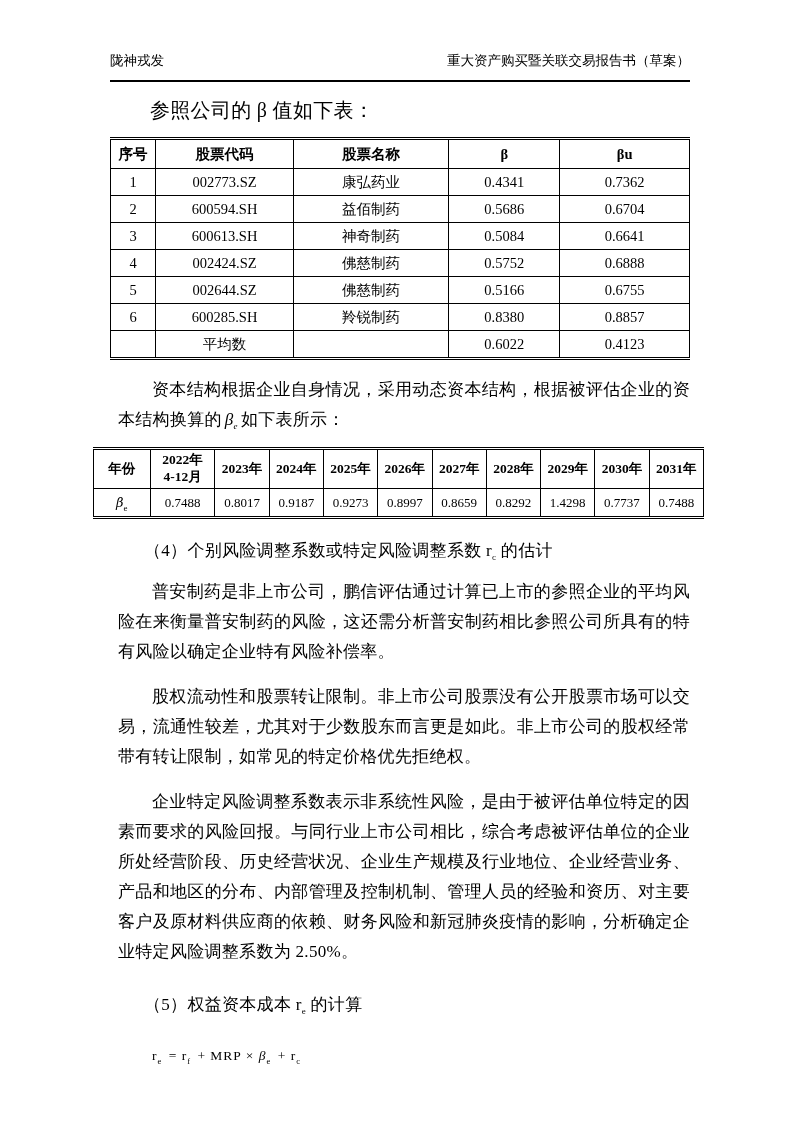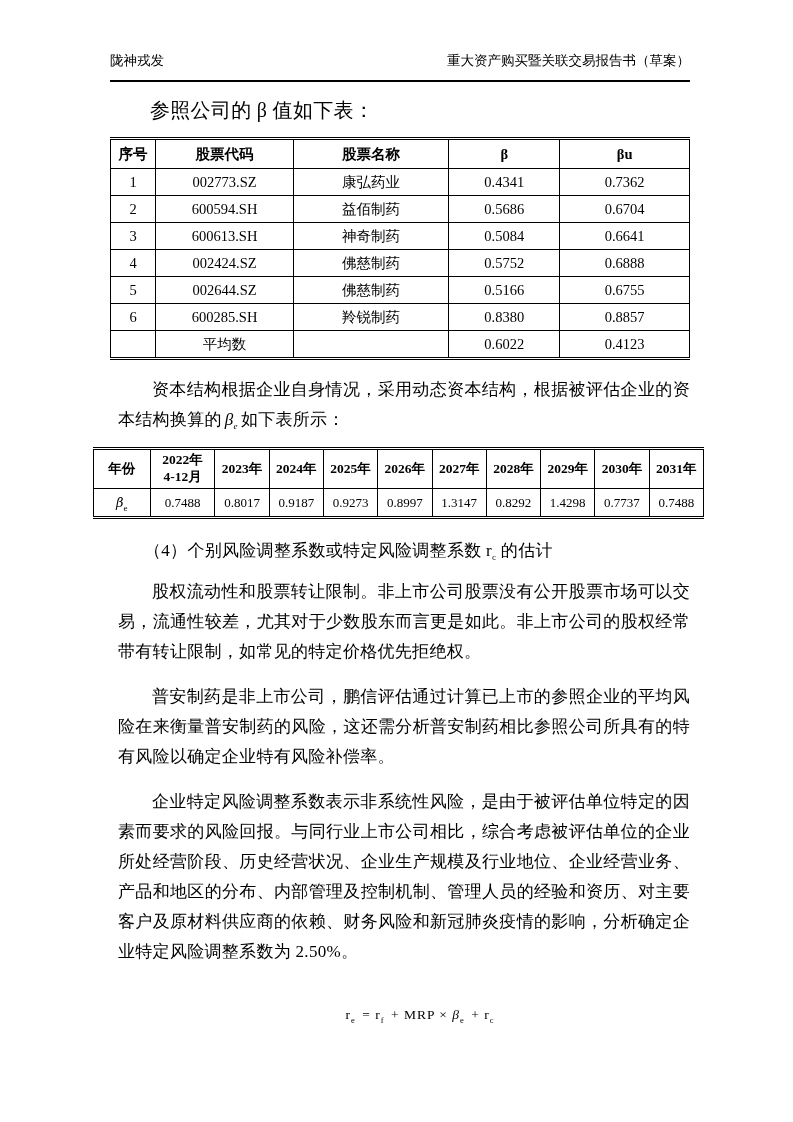--- a/index.html
+++ b/index.html
@@ -89,25 +89,24 @@
     margin: 15px 0 0 8px;
     text-align: justify;
     text-indent: 2em;
     letter-spacing: 0.3px;
   }
   .inline-sym { padding: 0 3px; }
   .mt-large { margin-top: 26px; }
 
   
   .formula {
-    margin-top: 40px;
+    margin-top: 32px;
     padding-left: 42px;
     font-size: 13.5px;
     letter-spacing: 1px;
-    text-align: center;
   }
   .formula sub { font-size: 8.5px; padding-right: 2px; }
 
   
   .page-number {
     position: absolute;
     left: 0; right: 0;
     bottom: 64px;
     text-align: center;
     font-size: 13px;
@@ -228,34 +227,35 @@
         </tr>
       </thead>
     <tbody>
         <tr>
           <td><i>β</i><sub>e</sub></td>
           <td>0.7488</td>
           <td>0.8017</td>
           <td>0.9187</td>
           <td>0.9273</td>
           <td>0.8997</td>
-          <td>1.3147</td>
+          <td>0.8659</td>
           <td>0.8292</td>
           <td>1.4298</td>
           <td>0.7737</td>
           <td>0.7488</td>
         </tr>
       </tbody>
   </table>
 
   <p class="section-heading"><span>（4）个别风险调整系数或特定风险调整系数 r</span><sub>c</sub><span> 的估计</span></p>
 
+  <p class="body-para">普安制药是非上市公司，鹏信评估通过计算已上市的参照企业的平均风险在来衡量普安制药的风险，这还需分析普安制药相比参照公司所具有的特有风险以确定企业特有风险补偿率。</p>
+
   <p class="body-para">股权流动性和股票转让限制。非上市公司股票没有公开股票市场可以交易，流通性较差，尤其对于少数股东而言更是如此。非上市公司的股权经常带有转让限制，如常见的特定价格优先拒绝权。</p>
 
-  <p class="body-para">普安制药是非上市公司，鹏信评估通过计算已上市的参照企业的平均风险在来衡量普安制药的风险，这还需分析普安制药相比参照公司所具有的特有风险以确定企业特有风险补偿率。</p>
-
   <p class="body-para">企业特定风险调整系数表示非系统性风险，是由于被评估单位特定的因素而要求的风险回报。与同行业上市公司相比，综合考虑被评估单位的企业所处经营阶段、历史经营状况、企业生产规模及行业地位、企业经营业务、产品和地区的分布、内部管理及控制机制、管理人员的经验和资历、对主要客户及原材料供应商的依赖、财务风险和新冠肺炎疫情的影响，分析确定企业特定风险调整系数为 2.50%。</p>
 
+  <p class="section-heading mt-large"><span>（5）权益资本成本 r</span><sub>e</sub><span> 的计算</span></p>
 
   <p class="formula"><span>r</span><sub>e</sub><span> = </span><span>r</span><sub>f</sub><span> + MRP</span><span>   × </span><i>β</i><sub>e</sub><span> + </span><span>r</span><sub>c</sub></p>
 
 
 </div>
 
 </body></html>

